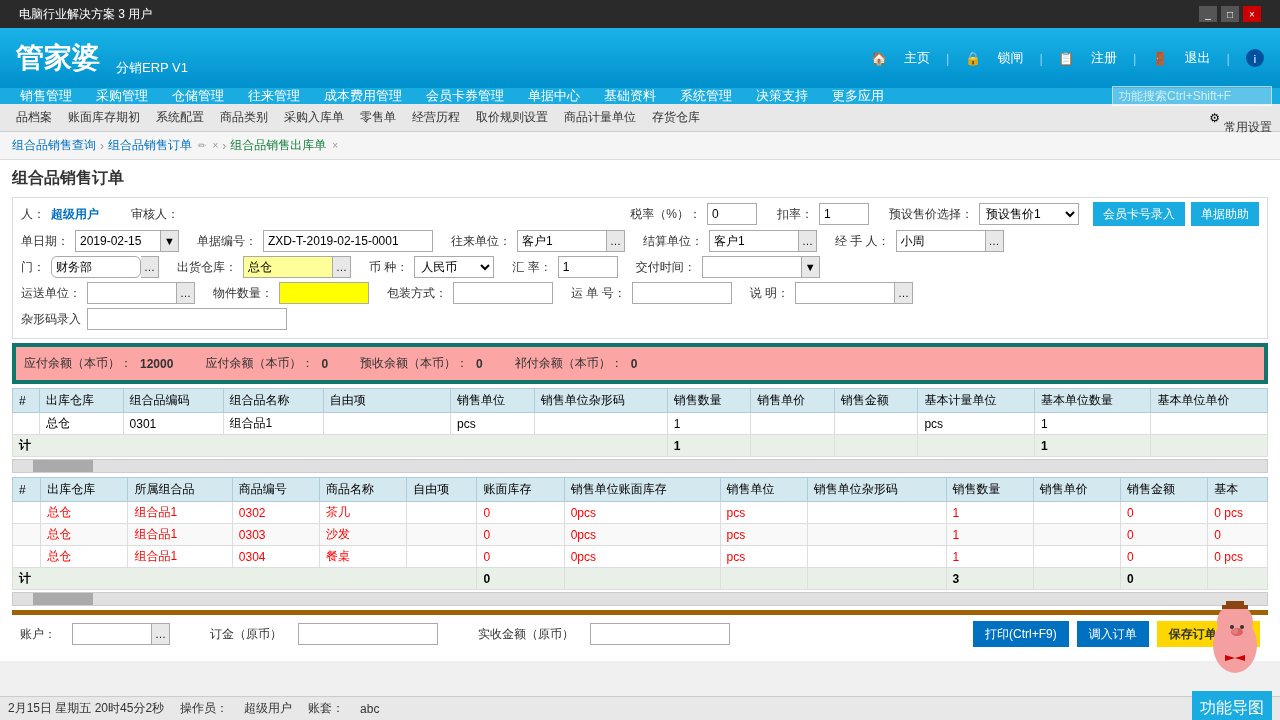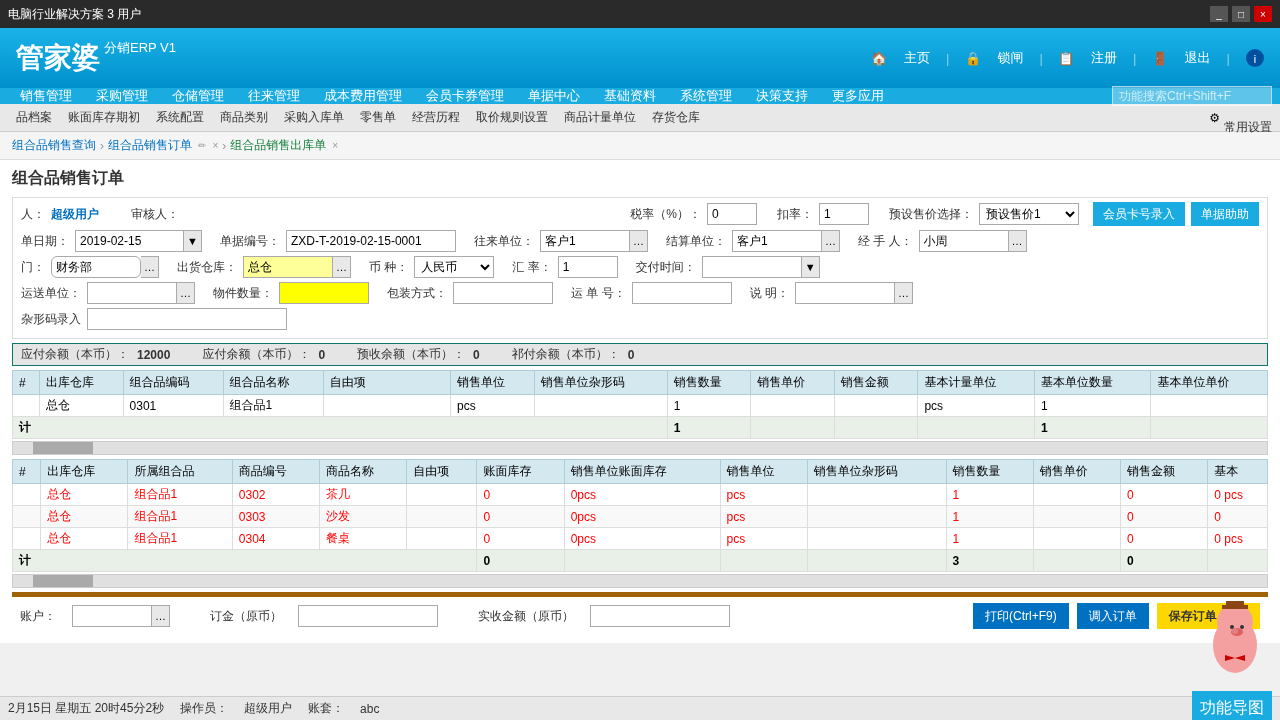--- a/index.html
+++ b/index.html
@@ -1,26 +1,26 @@
 <!DOCTYPE html>
 <html><head>
   <meta charset="utf-8">
   <style>
     * { margin: 0; padding: 0; box-sizing: border-box; }
     body { width: 1280px; height: 720px; overflow: hidden; font-family: 'SimSun', '宋体', sans-serif; font-size: 12px; background: #f0f0f0; }
     
     
-    .title-bar { background: #2a2a2a; height: 28px; display: flex; align-items: center; padding: 0 8px; color: white; font-size: 12px; }
+    .title-bar { background: #2a2a2a; height: 28px; display: flex; align-items: center; padding: 0 19px; color: white; font-size: 12px; }
     .title-bar-left { flex: 1; display: flex; align-items: center; gap: 8px; }
     .title-bar-controls { display: flex; gap: 4px; }
     .title-btn { width: 18px; height: 16px; background: #555; color: white; font-size: 10px; display: flex; align-items: center; justify-content: center; cursor: pointer; }
     
     
     .app-header { background: linear-gradient(to bottom, #1ab2e8, #0090cc); height: 60px; display: flex; align-items: center; padding: 0 16px; }
-    .app-logo { color: white; font-size: 28px; font-weight: bold; display: flex; align-items: flex-start; gap: 4px; }
+    .app-logo { color: white; font-size: 28px; font-weight: bold; display: flex; align-items: flex-end; gap: 16px; }
     .header-right { margin-left: auto; display: flex; align-items: center; gap: 16px; color: white; font-size: 13px; }
     .header-right span { cursor: pointer; display: flex; align-items: center; gap: 3px; }
     .header-sep { color: rgba(255,255,255,0.5); }
     
     
     .main-nav { background: #1aabe0; height: 16px; display: flex; align-items: center; padding: 0 8px; }
     .nav-item { color: white; font-size: 13px; padding: 0 12px; height: 32px; display: flex; align-items: center; cursor: pointer; white-space: nowrap; }
     .nav-search { margin-left: auto; }
     .nav-search input { background: rgba(255,255,255,0.3); border: 1px solid rgba(255,255,255,0.5); color: white; padding: 2px 6px; font-size: 12px; width: 160px; }
     .nav-search input::placeholder { color: rgba(255,255,255,0.7); }
@@ -42,21 +42,21 @@
     .form-input { border: 1px solid #aaa; padding: 2px 4px; font-size: 12px; height: 22px; background: white; }
     .form-input-sm { width: 60px; }
     .blue-btn { background: #1aabe0; color: white; border: none; padding: 3px 10px; font-size: 12px; cursor: pointer; height: 24px; }
     .yellow-btn { background: #ffd700; color: #333; border: none; padding: 3px 10px; font-size: 12px; cursor: pointer; height: 24px; }
     
     
     .form-line { display: flex; align-items: center; gap: 6px; margin-bottom: 4px; }
     .field-label { color: #333; font-size: 12px; white-space: nowrap; }
     
     
-    .summary-row { display: flex; align-items: center; gap: 32px; padding: 2px 8px; background: #e5e5e5; border: 1px solid #0f766e; margin-bottom: 4px; font-size: 12px; }
+    .summary-row { display: flex; align-items: center; gap: 32px; padding: 8px 8px; background: #fca5a5; border: 4px solid #0f766e; margin-bottom: 4px; font-size: 12px; }
     .summary-item { display: flex; align-items: center; gap: 8px; }
     .summary-label { color: #333; }
     .summary-value { color: #333; font-weight: bold; }
     
     
     .data-table { width: 100%; border-collapse: collapse; font-size: 12px; }
     .data-table th { background: #d4e8f0; border: 1px solid #b0ccd8; padding: 3px 6px; text-align: left; white-space: nowrap; font-weight: normal; }
     .data-table td { border: 1px solid #ddd; padding: 2px 6px; white-space: nowrap; }
     .data-table tr:nth-child(even) { background: #f9f9f9; }
     .data-table .total-row td { background: #e8f0e8; font-weight: bold; }
@@ -198,21 +198,21 @@
       <select class="inline-select" style="width:100px;">
         <option>预设售价1</option>
       </select>
       <button class="blue-btn" style="margin-left:8px; background:#1aabe0;">会员卡号录入</button>
       <button class="yellow-btn" style="background:#1aabe0; color:white;">单据助助</button>
     </div>
 
     <div class="form-line">
       <span class="field-label">单日期：</span>
       <div class="field-with-dots">
-        <input type="text" class="form-input" value="2019-02-15" style="width: 109px;">
+        <input type="text" class="form-input" value="2019-02-15" style="width: 86px;">
         <div class="dots-btn">▼</div>
       </div>
       <span style="width:6px;"></span>
       <span class="field-label">单据编号：</span>
       <input type="text" class="form-input" value="ZXD-T-2019-02-15-0001" style="width: 170px;">
       <span style="width:6px;"></span>
       <span class="field-label">往来单位：</span>
       <div class="field-with-dots">
         <input type="text" class="form-input" value="客户1" style="width: 90px;">
         <div class="dots-btn">…</div>

